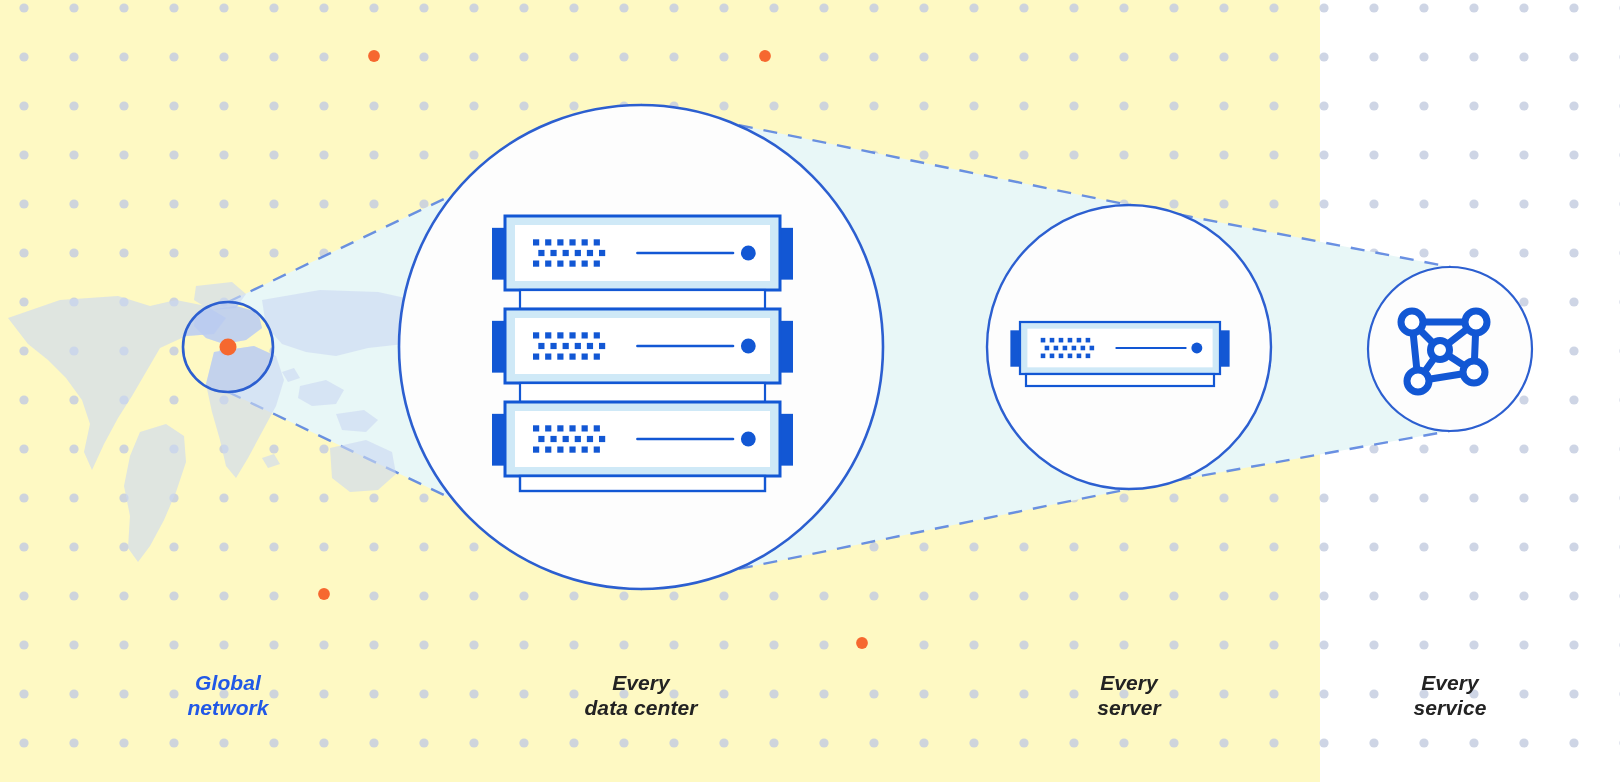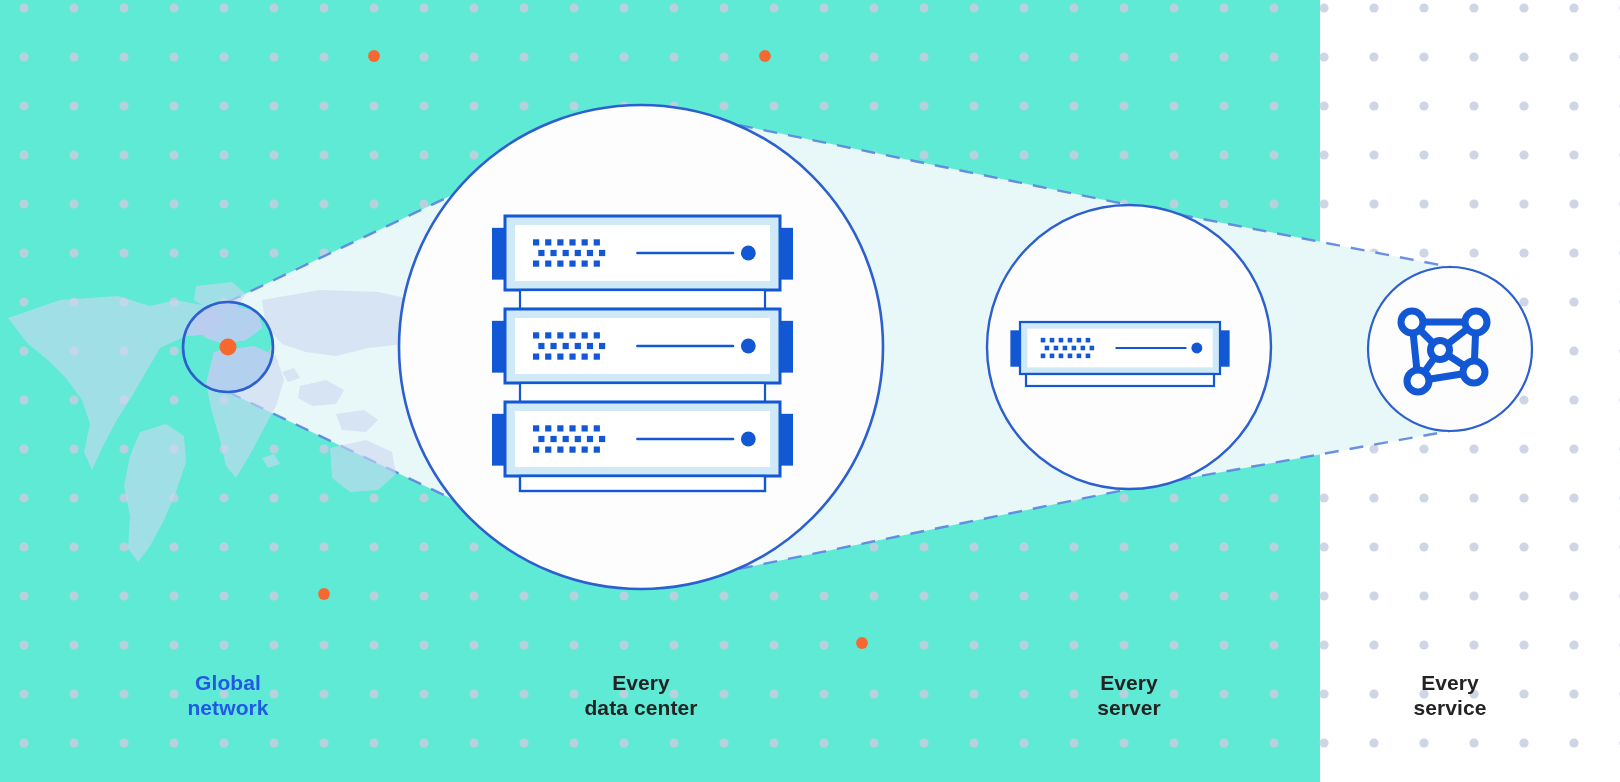--- a/index.html
+++ b/index.html
@@ -5,21 +5,22 @@
   * { margin:0; padding:0; box-sizing:border-box; }
   html, body {
     width:1620px; height:782px;
     background:#ffffff;
     font-family:"Liberation Sans", sans-serif;
     overflow:hidden;
   }
   #stage {
     position:relative;
     width:1320px; height:782px;
-    background:#5eead4;
+    background:#fef9c3;
+    font-style:italic;
   }
   #scene { position:absolute; inset:0; }
   .label {
     position:absolute;
     text-align:center;
     font-size:21px;
     font-weight:700;
     line-height:25px;
     letter-spacing:0.1px;
     white-space:pre-line;

